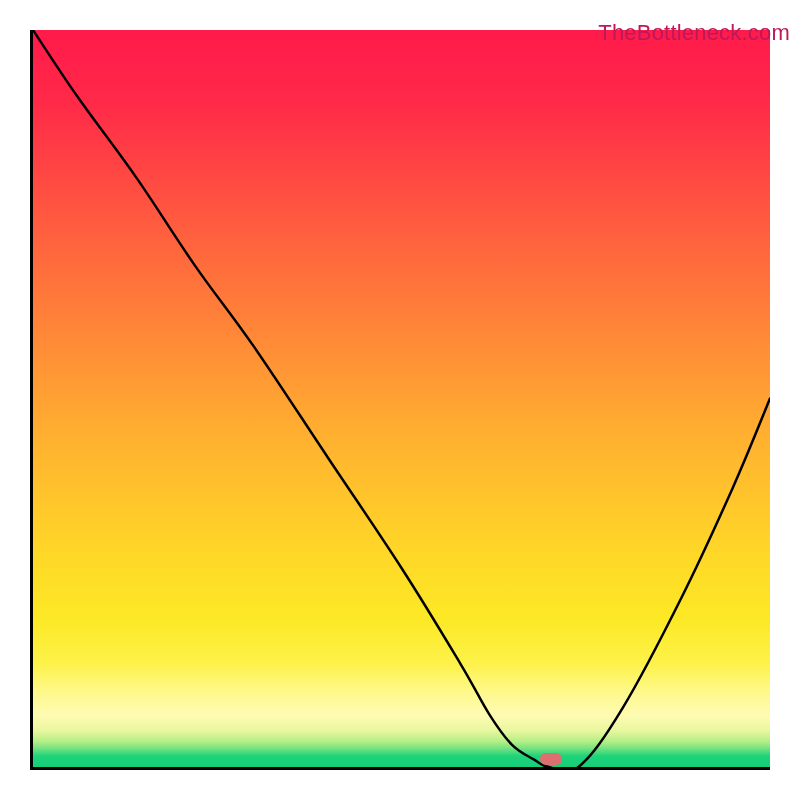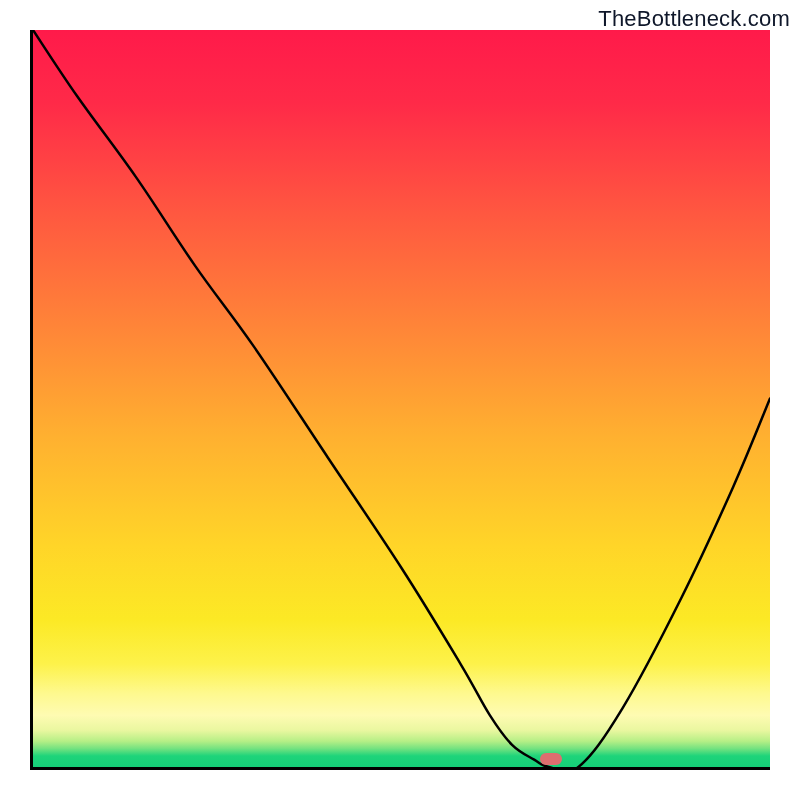--- a/index.html
+++ b/index.html
@@ -6,25 +6,25 @@
   body {
     width: 800px;
     height: 800px;
     background: #fff;
     font-family: Arial, Helvetica, sans-serif;
     position: relative;
     overflow: hidden;
   }
   .watermark {
     position: absolute;
-    top: 6px;
+    top: 20px;
     right: 10px;
     font-size: 22px;
     font-weight: 500;
-    color: #0f172a;
+    color: #be185d;
     letter-spacing: 0.2px;
     z-index: 10;
   }
   .plot {
     position: absolute;
     top: 30px;
     left: 30px;
     width: 740px;
     height: 740px;
     border-left: 3px solid #000;

